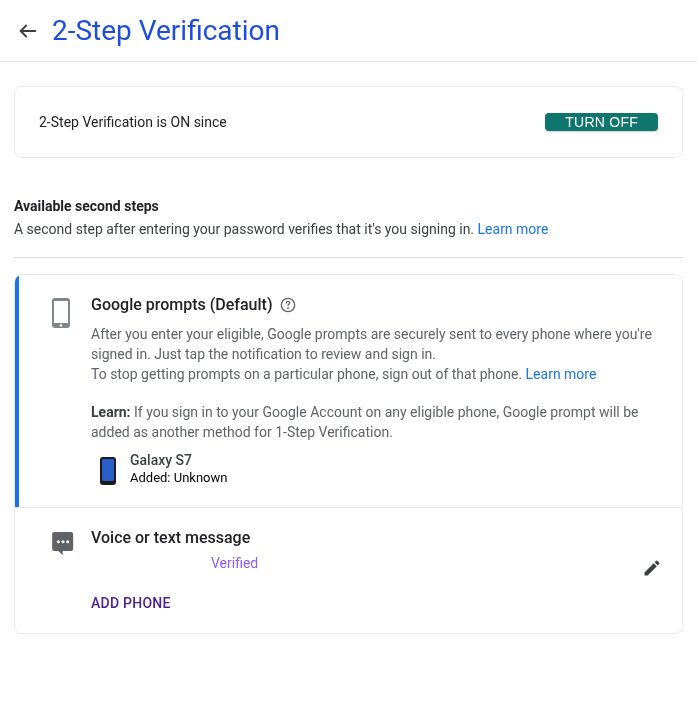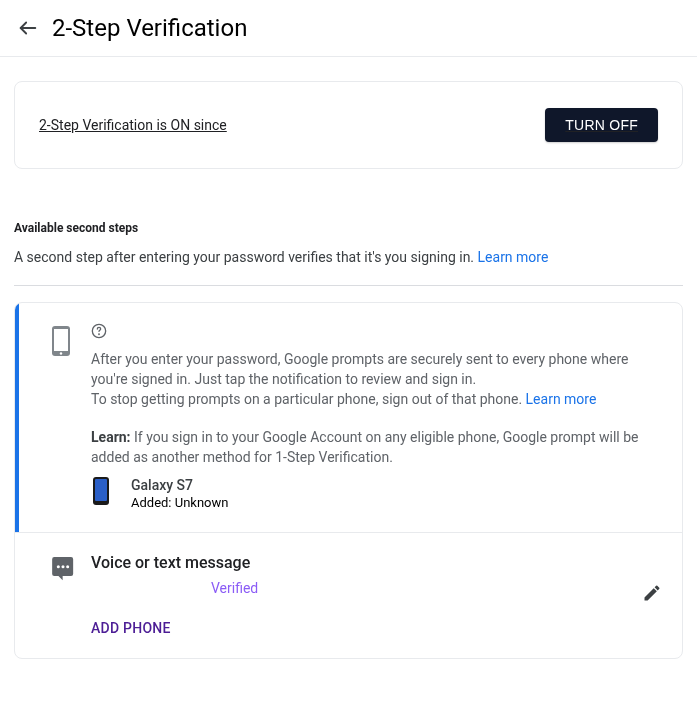--- a/index.html
+++ b/index.html
@@ -19,57 +19,56 @@
   .back-icon {
     width: 24px;
     height: 24px;
     display: flex;
     align-items: center;
     justify-content: center;
     margin-right: 12px;
     cursor: pointer;
   }
   .page-title {
-    font-size: 24px;
+    font-size: 28px;
     font-weight: 400;
-    color: #000000;
+    color: #1d4ed8;
   }
   .content {
     padding: 24px 14px 14px 14px;
   }
   .status-card {
     border: 1px solid #e8eaed;
     border-radius: 8px;
     padding: 26px 24px;
     display: flex;
     align-items: center;
     justify-content: space-between;
-    margin-bottom: 52px;
-    text-decoration: underline;
+    margin-bottom: 40px;
   }
   .status-text {
     font-size: 14px;
     color: #202124;
   }
   .turn-off-btn {
-    background: #0f172a;
+    background: #0f766e;
     color: #fff;
     border: none;
     border-radius: 4px;
-    padding: 9px 20px;
+    padding: 1px 20px;
     font-size: 14px;
     font-weight: 500;
     letter-spacing: 0.25px;
     cursor: pointer;
     box-shadow: 0 1px 2px rgba(0,0,0,0.2);
   }
   .section-title {
-    font-size: 12px;
-    color: #202124;
-    margin-bottom: 12px;
+    font-size: 14px;
+    color: #202124;
+    margin-bottom: 5px;
   }
   .section-desc {
     font-size: 14px;
     color: #3c4043;
     line-height: 20px;
     margin-bottom: 18px;
   }
   .link { color: #1a73e8; cursor: pointer; }
   .divider {
     height: 1px;
@@ -134,24 +133,24 @@
   .method-desc .link { color: #1a73e8; }
   .note {
     margin-top: 18px;
     font-size: 14px;
     color: #5f6368;
     line-height: 20px;
   }
   .note-label { font-weight: 700; color: #3c4043; }
   .device-row {
     display: flex;
-    align-items: flex-start;
-    gap: 22px;
+    align-items: flex-end;
+    gap: 14px;
     margin-top: 10px;
-    margin-left: 2px;
+    margin-left: 9px;
   }
   .device-phone-icon {
     width: 16px;
     height: 28px;
     background: #1a1a1a;
     border-radius: 3px;
     position: relative;
   }
   .device-phone-icon::after {
     content: "";
@@ -231,29 +230,30 @@
     <div class="method-section with-bar">
       <div class="method-icon-col">
         <svg width="24" height="32" viewBox="0 0 24 32">
           <rect x="3" y="1" width="18" height="30" rx="3" fill="#80868b"></rect>
           <rect x="5" y="4" width="14" height="22" fill="#fff"></rect>
           <circle cx="12" cy="28.5" r="1.2" fill="#fff"></circle>
         </svg>
       </div>
       <div class="method-body">
         <div class="method-title-row">
+          <span class="method-title">Google prompts (Default)</span>
           <span class="help-icon">
             <svg width="16" height="16" viewBox="0 0 24 24" fill="none" stroke="#5f6368" stroke-width="2">
               <circle cx="12" cy="12" r="10"></circle>
               <path d="M9.5 9a2.5 2.5 0 015 0c0 1.5-2.5 2-2.5 3.5" stroke-linecap="round"></path>
               <circle cx="12" cy="17" r="0.5" fill="#5f6368"></circle>
             </svg>
           </span>
         </div>
-        <div class="method-desc">After you enter your password, Google prompts are securely sent to every phone where you're signed in. Just tap the notification to review and sign in.</div>
+        <div class="method-desc">After you enter your eligible, Google prompts are securely sent to every phone where you're signed in. Just tap the notification to review and sign in.</div>
         <div class="method-desc">
           <span>To stop getting prompts on a particular phone, sign out of that phone. </span><span class="link">Learn more</span>
         </div>
         <div class="note">
           <span class="note-label">Learn:</span><span> If you sign in to your Google Account on any eligible phone, Google prompt will be added as another method for 1-Step Verification.</span>
         </div>
         <div class="device-row">
           <div class="device-phone-icon"></div>
           <div>
             <div class="device-name">Galaxy S7</div>

